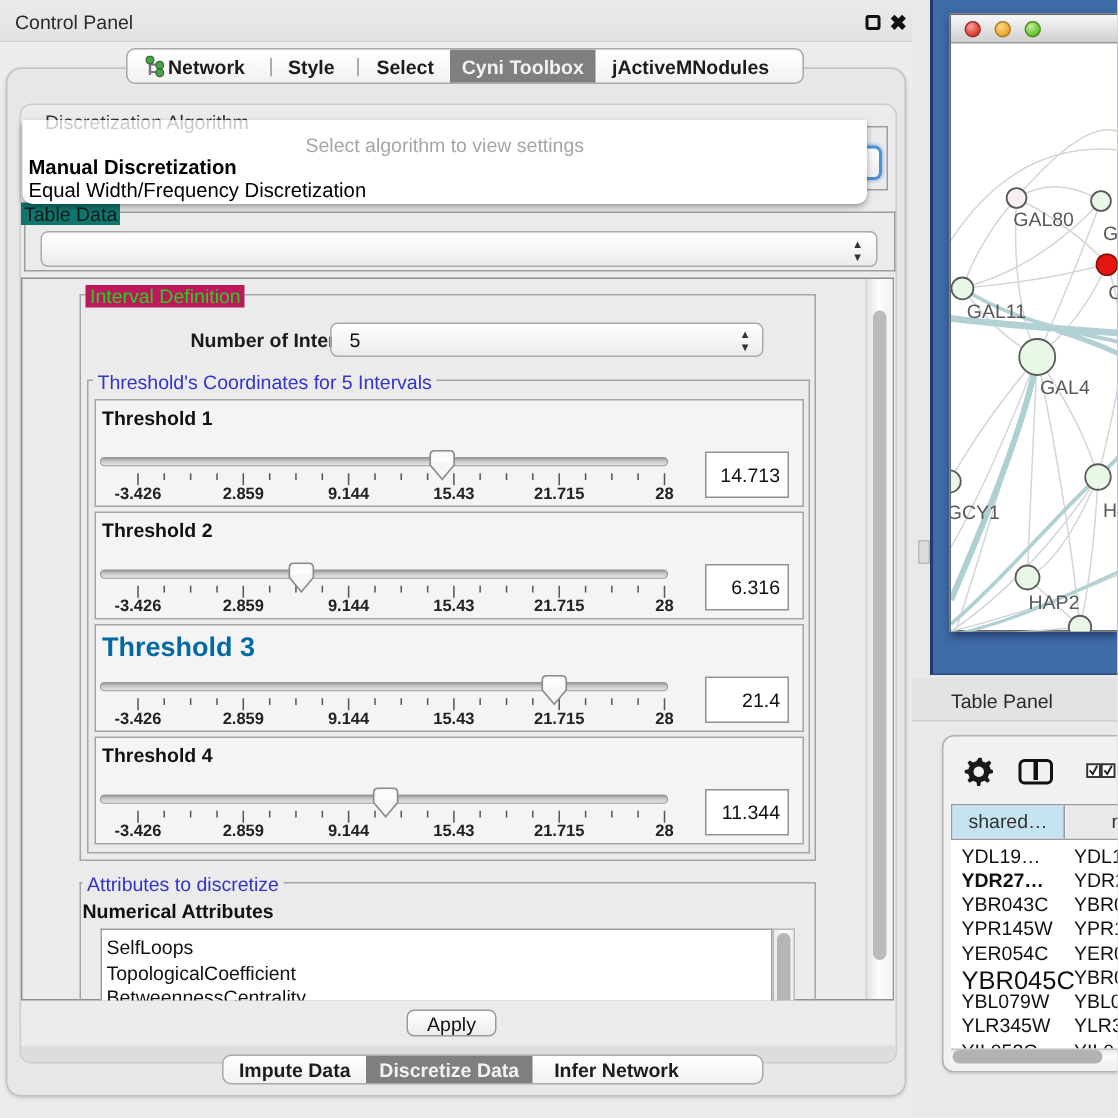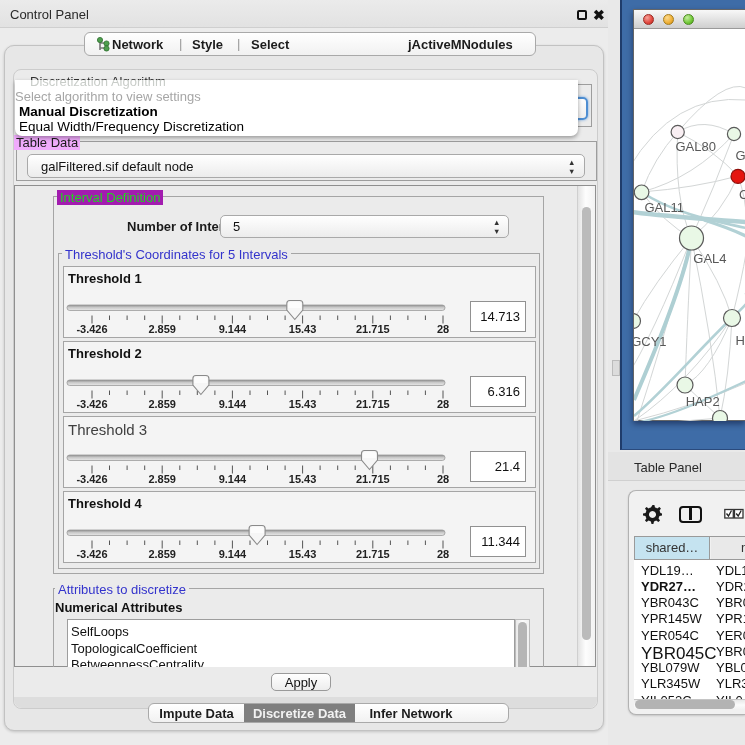--- a/index.html
+++ b/index.html
@@ -24,39 +24,39 @@
         <line x1="4" y1="11" x2="10" y2="11" stroke="#777" stroke-width="1.4"></line>
         <circle cx="4" cy="3" r="2.6" fill="#4f9f4f" stroke="#2e6e2e" stroke-width="0.8"></circle>
         <circle cx="10.5" cy="6.5" r="2.6" fill="#4f9f4f" stroke="#2e6e2e" stroke-width="0.8"></circle>
         <circle cx="10.5" cy="11.5" r="2.6" fill="#4f9f4f" stroke="#2e6e2e" stroke-width="0.8"></circle>
       </svg>
 <div class="abs" style="left:27px;top:4px;font-size:13px;font-weight:bold;color:#1c1c1c;">Network</div>
 <div class="abs" style="left:94px;top:3px;color:#999;font-size:13px;">|</div>
 <div class="abs" style="left:107px;top:4px;font-size:13px;font-weight:bold;color:#1c1c1c;">Style</div>
 <div class="abs" style="left:152px;top:3px;color:#999;font-size:13px;">|</div>
 <div class="abs" style="left:166px;top:4px;font-size:13px;font-weight:bold;color:#1c1c1c;">Select</div>
+<div class="abs" style="left:215px;top:0;width:97px;height:24px;background:#7f7f7f;color:#f2f2f2;font-size:13px;font-weight:bold;text-align:center;line-height:24px;">Cyni Toolbox</div>
 <div class="abs" style="left:323px;top:4px;font-size:13px;font-weight:bold;color:#1c1c1c;">jActiveMNodules</div>
 </div>
 <div class="abs" style="left:20px;top:84px;width:572px;height:43px;border:1px solid #9d9d9d;"></div>
 <div class="abs" style="left:30px;top:74px;font-size:13px;color:#2f2f2f;">Discretization Algorithm</div>
 <div class="abs" style="left:28px;top:97px;width:560px;height:23px;background:linear-gradient(#fdfdfd,#eee);border:2px solid #4e8ed2;border-radius:5px;box-shadow:0 0 3px #6aa2df;">
       <div class="abs" style="left:542px;top:2px;font-size:6.5px;color:#b5b5b5;line-height:8px;">▲<br>▼</div>
     </div>
 <div class="abs" style="left:16px;top:141px;width:581px;height:40px;border:1px solid #9d9d9d;border-top:none;"></div>
 <div class="abs" style="left:16px;top:141px;width:581px;height:1px;background:#9d9d9d;"></div>
-<div class="abs" style="left:14px;top:135px;background:#f0abfc;padding:0 2px;font-size:13px;color:#1a1a1a;">Table Data</div>
+<div class="abs" style="left:14px;top:135px;background:#0f766e;padding:0 2px;font-size:13px;color:#1a1a1a;">Table Data</div>
 <div class="abs" style="left:27px;top:154px;width:558px;height:24px;background:linear-gradient(#ffffff,#ececec);border:1px solid #a9a9a9;border-radius:5px;">
-      <div class="abs" style="left:13px;top:4px;font-size:13px;color:#111;">galFiltered.sif default node</div>
       <div class="abs" style="left:540px;top:3px;font-size:7.5px;color:#333;line-height:9px;">▲<br>▼</div>
     </div>
 <div class="abs" style="left:14px;top:185px;width:582px;height:482px;border:1px solid #8f8f8f;background:#ebebeb;"></div>
 <div class="abs" style="left:577px;top:186px;width:18px;height:480px;background:linear-gradient(90deg,#e3e3e3,#fdfdfd 45%,#f2f2f2);border-left:1px solid #cfcfcf;"></div>
 <div class="abs" style="left:582px;top:207px;width:9px;height:433px;background:#bbbbbb;border-radius:5px;"></div>
 <div class="abs" style="left:53px;top:196px;width:491px;height:378px;border:1px solid #a5a5a5;"></div>
-<div class="abs" style="left:57px;top:190px;background:#a21caf;padding:0 3px;font-size:13px;color:#21d421;">Interval Definition</div>
+<div class="abs" style="left:57px;top:190px;background:#be185d;padding:0 3px;font-size:13px;color:#21d421;">Interval Definition</div>
 <div class="abs" style="left:87px;top:219px;font-size:13px;font-weight:bold;color:#1a1a1a;margin-left:40px;">Number of Intervals</div>
 <div class="abs" style="left:220px;top:215px;width:289px;height:23px;background:linear-gradient(#ffffff,#ececec);border:1px solid #a9a9a9;border-radius:5px;">
       <div class="abs" style="left:12px;top:3px;font-size:13px;color:#111;">5</div>
       <div class="abs" style="left:272px;top:2px;font-size:7.5px;color:#333;line-height:9px;">▲<br>▼</div>
     </div>
 <div class="abs" style="left:58px;top:253px;width:482px;height:316px;border:1px solid #a5a5a5;"></div>
 <div class="abs" style="left:62px;top:247px;background:#ebebeb;padding:0 3px;font-size:13px;color:#3333cc;">Threshold's Coordinates for 5 Intervals</div>
 <div class="abs" style="left:63px;top:266px;width:473px;height:72px;background:#f4f4f4;border:1px solid #a5a5a5;"></div>
 <div class="abs" style="left:68px;top:271px;font-size:13px;font-weight:bold;color:#111;">Threshold 1</div>
 <svg class="abs" style="left:63px;top:266px;" width="400" height="72" viewBox="0 0 400 72">
@@ -101,21 +101,21 @@
       <text x="309.8" y="66.5" text-anchor="middle" font-family="Liberation Sans,sans-serif" font-size="11" font-weight="bold" fill="#222">21.715</text>
       <text x="380.0" y="66.5" text-anchor="middle" font-family="Liberation Sans,sans-serif" font-size="11" font-weight="bold" fill="#222">28</text>
       <g transform="translate(137.9,0)">
         <path d="M-8,37.5 L-8,44 L0,53.5 L8,44 L8,37.5 Q8,34.5 5,34.5 L-5,34.5 Q-8,34.5 -8,37.5 Z" fill="#f6f6f6" stroke="#8a8a8a" stroke-width="1.1"></path>
         <path d="M-6.5,36.5 Q0,35.5 6.5,36.5 L6.5,42 L-6.5,42 Z" fill="#fdfdfd" opacity="0.9"></path>
       </g>
     </svg>
 <div class="abs" style="left:470px;top:376px;width:56px;height:31px;background:#fff;border:1px solid #919191;"></div>
 <div class="abs" style="left:470px;top:384px;width:50px;text-align:right;font-size:13px;color:#111;">6.316</div>
 <div class="abs" style="left:63px;top:416px;width:473px;height:72px;background:#f4f4f4;border:1px solid #a5a5a5;"></div>
-<div class="abs" style="left:68px;top:421px;font-size:15px;font-weight:normal;color:#404040;">Threshold 3</div>
+<div class="abs" style="left:68px;top:421px;font-size:18px;font-weight:bold;color:#0369a1;">Threshold 3</div>
 <svg class="abs" style="left:63px;top:416px;" width="400" height="72" viewBox="0 0 400 72">
       <defs>
         <linearGradient id="gr416" x1="0" y1="0" x2="0" y2="1">
           <stop offset="0" stop-color="#8f8f8f"></stop>
           <stop offset="0.45" stop-color="#c9c9c9"></stop>
           <stop offset="1" stop-color="#e9e9e9"></stop>
         </linearGradient>
       </defs>
       <rect x="4" y="39" width="378" height="5.5" rx="2.7" fill="url(#gr416)" stroke="#9a9a9a" stroke-width="0.8"></rect>
       <path d="M29.0,49.5v8 M46.5,49.5v4.5 M64.1,49.5v4.5 M81.7,49.5v4.5 M99.2,49.5v8 M116.8,49.5v4.5 M134.3,49.5v4.5 M151.9,49.5v4.5 M169.4,49.5v8 M187.0,49.5v4.5 M204.5,49.5v4.5 M222.1,49.5v4.5 M239.6,49.5v8 M257.1,49.5v4.5 M274.7,49.5v4.5 M292.2,49.5v4.5 M309.8,49.5v8 M327.4,49.5v4.5 M344.9,49.5v4.5 M362.4,49.5v4.5 M380.0,49.5v8" stroke="#555" stroke-width="1"></path>
@@ -247,15 +247,15 @@
 <div class="abs" style="left:82px;top:116.2px;font-size:13px;color:#111;white-space:nowrap;">YLR3</div>
 <div class="abs" style="left:7px;top:132.5px;font-size:13px;color:#111;white-space:nowrap;">YIL052C</div>
 <div class="abs" style="left:82px;top:132.5px;font-size:13px;color:#111;white-space:nowrap;">YIL0</div>
 </div>
 <div class="abs" style="left:5px;top:208px;width:112px;height:11px;background:linear-gradient(#e8e8e8,#fbfbfb 50%,#f0f0f0);border-top:1px solid #c5c5c5;"></div>
 <div class="abs" style="left:6px;top:209px;width:100px;height:9px;background:#b3b3b3;border-radius:5px;"></div>
 </div>
 </div>
 <div class="abs" style="left:15px;top:80px;width:563px;height:56px;background:#fff;border-radius:0 0 7px 7px;box-shadow:0 2px 4px rgba(0,0,0,0.35);overflow:hidden;">
     <div class="abs" style="left:15px;top:-6px;font-size:13px;color:#c9cdc9;">Discretization Algorithm</div>
-    <div class="abs" style="left:0;top:9px;width:563px;text-align:left;font-size:13px;color:#a6a6a6;">Select algorithm to view settings</div>
+    <div class="abs" style="left:0;top:9px;width:563px;text-align:center;font-size:13px;color:#a6a6a6;">Select algorithm to view settings</div>
     <div class="abs" style="left:4px;top:24px;font-size:13.5px;font-weight:bold;color:#000;">Manual Discretization</div>
     <div class="abs" style="left:4px;top:39px;font-size:13.5px;color:#000;">Equal Width/Frequency Discretization</div>
   </div>
 </body></html>

